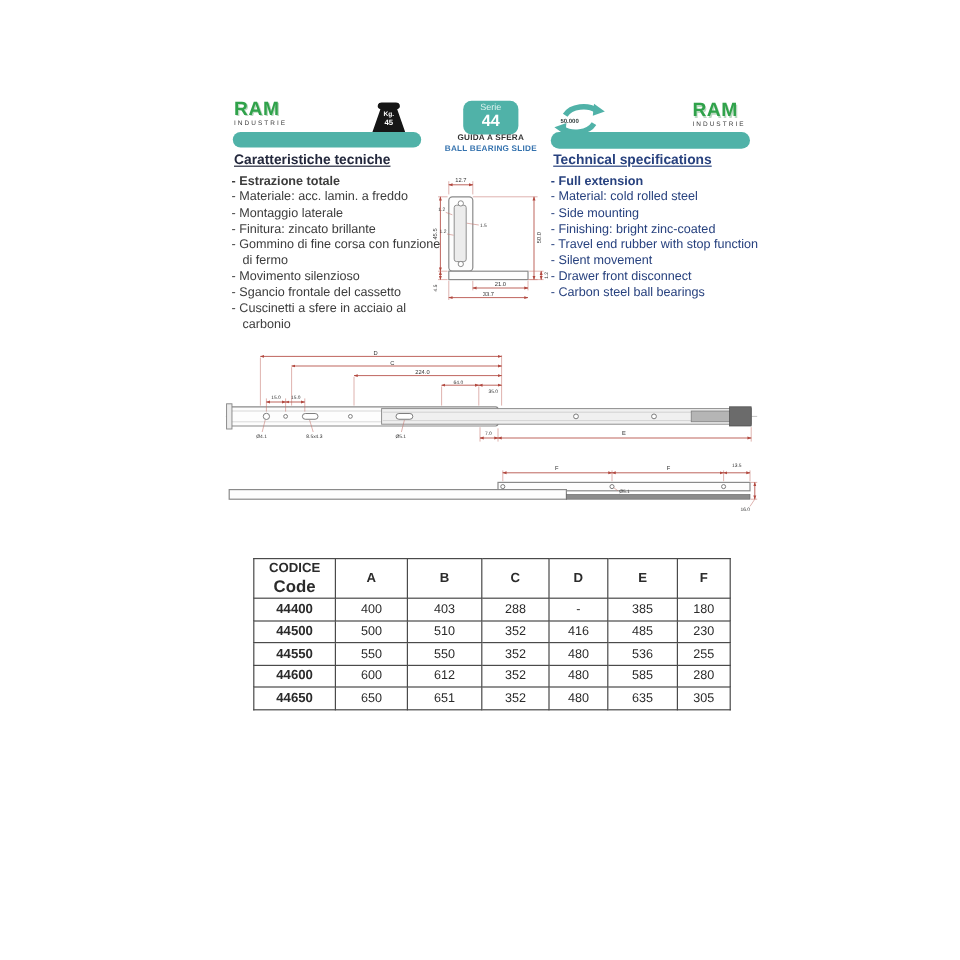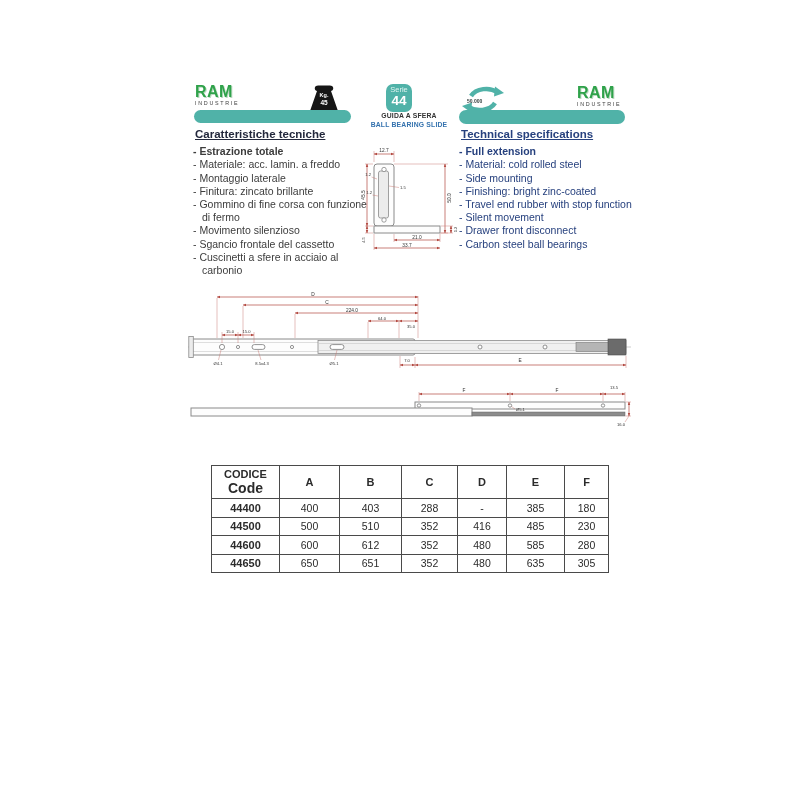--- a/index.html
+++ b/index.html
@@ -60,21 +60,21 @@
 </div>
 
 <svg class="abs" style="left:304px;top:82px" width="40" height="30" viewBox="0 0 40 30">
   <path d="M6 29 L13 9 Q10 8 11 5 Q11.5 3.5 14 3.5 L26 3.5 Q28.5 3.5 29 5 Q30 8 27 9 L34 29 Z" fill="#161616"></path>
   <text x="20" y="15" text-anchor="middle" fill="#fff" font-size="5.5" font-weight="bold">Kg.</text>
   <text x="20" y="22.5" text-anchor="middle" fill="#fff" font-size="6.5" font-weight="bold">45</text>
 </svg>
 
 <div class="abs teal-bar" style="left:194px;top:110px;width:157px;height:13px"></div>
 
-<div class="abs series-badge" style="left:386px;top:84px;width:26px;height:26px">
+<div class="abs series-badge" style="left:386px;top:84px;width:46px;height:26px">
   <span class="series-label">Serie</span>
   <span class="series-number">44</span>
 </div>
 <div class="abs product-it" style="left:359px;top:112px;width:100px">GUIDA A SFERA</div>
 <div class="abs product-en" style="left:357px;top:121px;width:104px">BALL BEARING SLIDE</div>
 
 <svg class="abs" style="left:459px;top:83px" width="48" height="33" viewBox="0 0 48 33">
   <path d="M12 13 C17 5, 31 4, 38 9" stroke="#50b2a8" stroke-width="4.5" fill="none"></path>
   <path d="M36 3.5 L45 10 L35 13.5 Z" fill="#50b2a8"></path>
   <path d="M36 20 C31 28, 17 29, 10 24" stroke="#50b2a8" stroke-width="4.5" fill="none"></path>
@@ -305,20 +305,29 @@
       <tr>
         <td class="code-cell">44500</td>
         <td>500</td>
         <td>510</td>
         <td>352</td>
         <td>416</td>
         <td>485</td>
         <td>230</td>
       </tr>
       <tr>
+        <td class="code-cell">44550</td>
+        <td>550</td>
+        <td>550</td>
+        <td>352</td>
+        <td>480</td>
+        <td>536</td>
+        <td>255</td>
+      </tr>
+      <tr>
         <td class="code-cell">44600</td>
         <td>600</td>
         <td>612</td>
         <td>352</td>
         <td>480</td>
         <td>585</td>
         <td>280</td>
       </tr>
       <tr>
         <td class="code-cell">44650</td>

